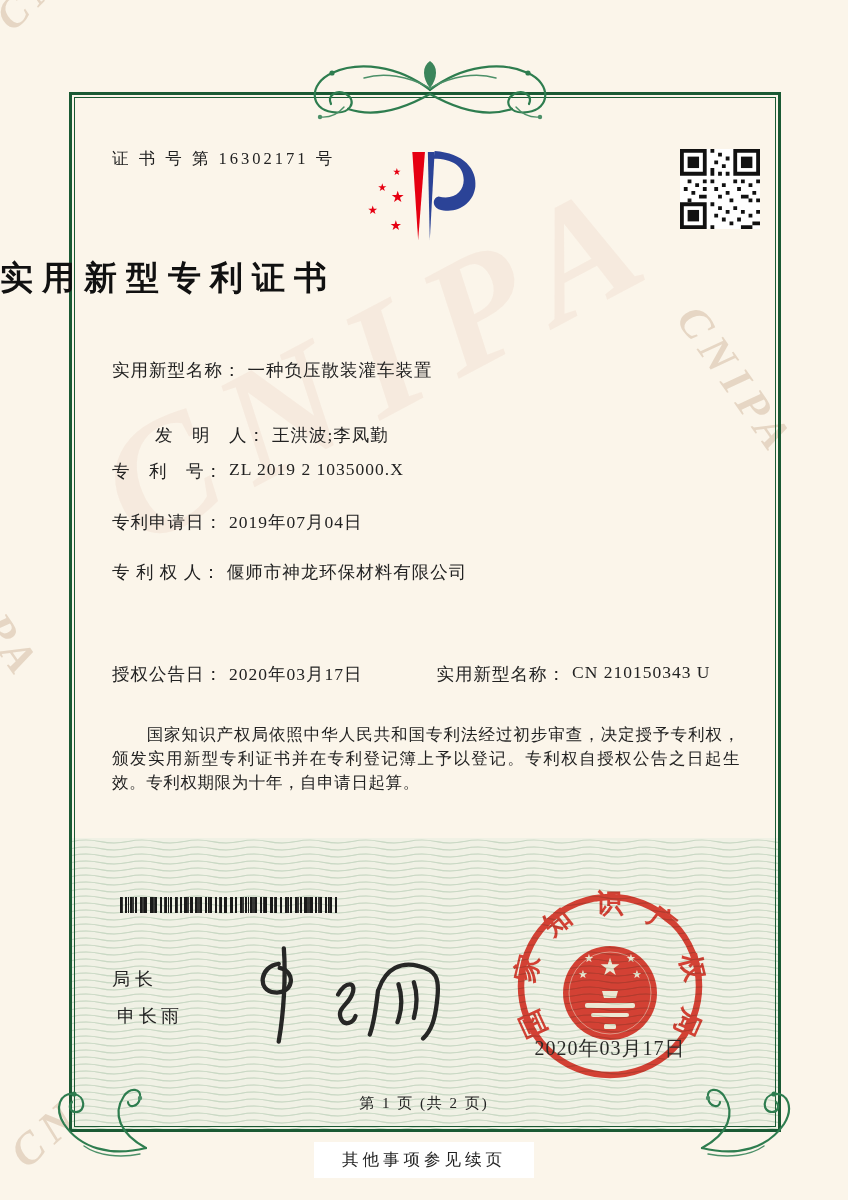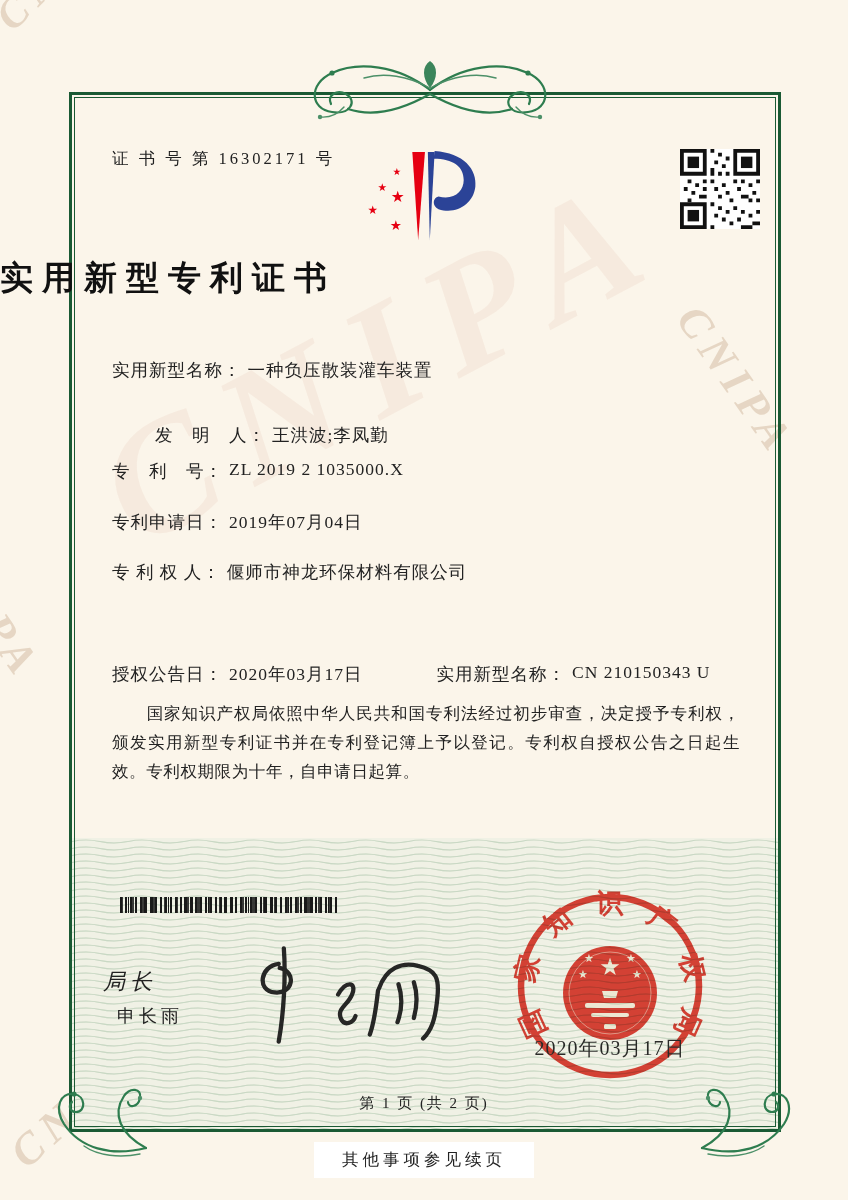--- a/index.html
+++ b/index.html
@@ -20,30 +20,30 @@
   .logo{position:absolute;left:360px;top:146px;z-index:3;}
   .qr{position:absolute;left:680px;top:149px;z-index:3;}
   .title{position:absolute;left:0;top:256px;width:100%;text-align:left;font-size:33px;
          font-weight:700;letter-spacing:9px;color:#111;z-index:3;}
   
   .field-row{position:absolute;left:112px;display:flex;font-size:17.5px;white-space:nowrap;z-index:3;}
   .field-row .lbl{letter-spacing:1px;}
   .field-row .val{margin-left:6px;letter-spacing:1px;}
   .grant-no-group{margin-left:74px;display:flex;}
   
-  .body-text{position:absolute;left:112px;width:628px;top:699px;font-size:16.5px;
-             line-height:29px;text-align:justify;letter-spacing:.6px;z-index:3;}
+  .body-text{position:absolute;left:112px;width:628px;top:723px;font-size:16.5px;
+             line-height:24px;text-align:justify;letter-spacing:.6px;z-index:3;}
   .body-text p{margin:0;text-indent:2.1em;}
   
   .barcode{position:absolute;left:120px;top:897px;width:218px;height:16px;z-index:3;
      background:repeating-linear-gradient(90deg,#191919 0 2px,rgba(0,0,0,0) 2px 5px),
                 repeating-linear-gradient(90deg,#191919 0 1px,rgba(0,0,0,0) 1px 8px),
                 repeating-linear-gradient(90deg,rgba(25,25,25,.85) 0 3px,rgba(0,0,0,0) 3px 11px);}
   
-  .signer-title{position:absolute;left:103px;top:967px;font-size:22px;letter-spacing:5px;z-index:3;font-style:italic;}
+  .signer-title{position:absolute;left:112px;top:967px;font-size:18px;letter-spacing:5px;z-index:3;}
   .signer-name{position:absolute;left:117px;top:1004px;font-size:18px;letter-spacing:4px;z-index:3;}
   .signature{position:absolute;left:248px;top:942px;z-index:3;}
   
   .seal{position:absolute;left:505px;top:883px;z-index:4;opacity:.93;mix-blend-mode:multiply;}
   
   .page-info{position:absolute;left:0;top:1094px;width:100%;text-align:center;
              font-size:15px;letter-spacing:2px;z-index:3;}
   .cont-note{position:absolute;left:50%;transform:translateX(-50%);top:1142px;background:#ffffff;
              padding:7px 28px;font-size:16.5px;letter-spacing:4px;z-index:3;white-space:nowrap;}
   .orn{position:absolute;z-index:3;pointer-events:none;}

